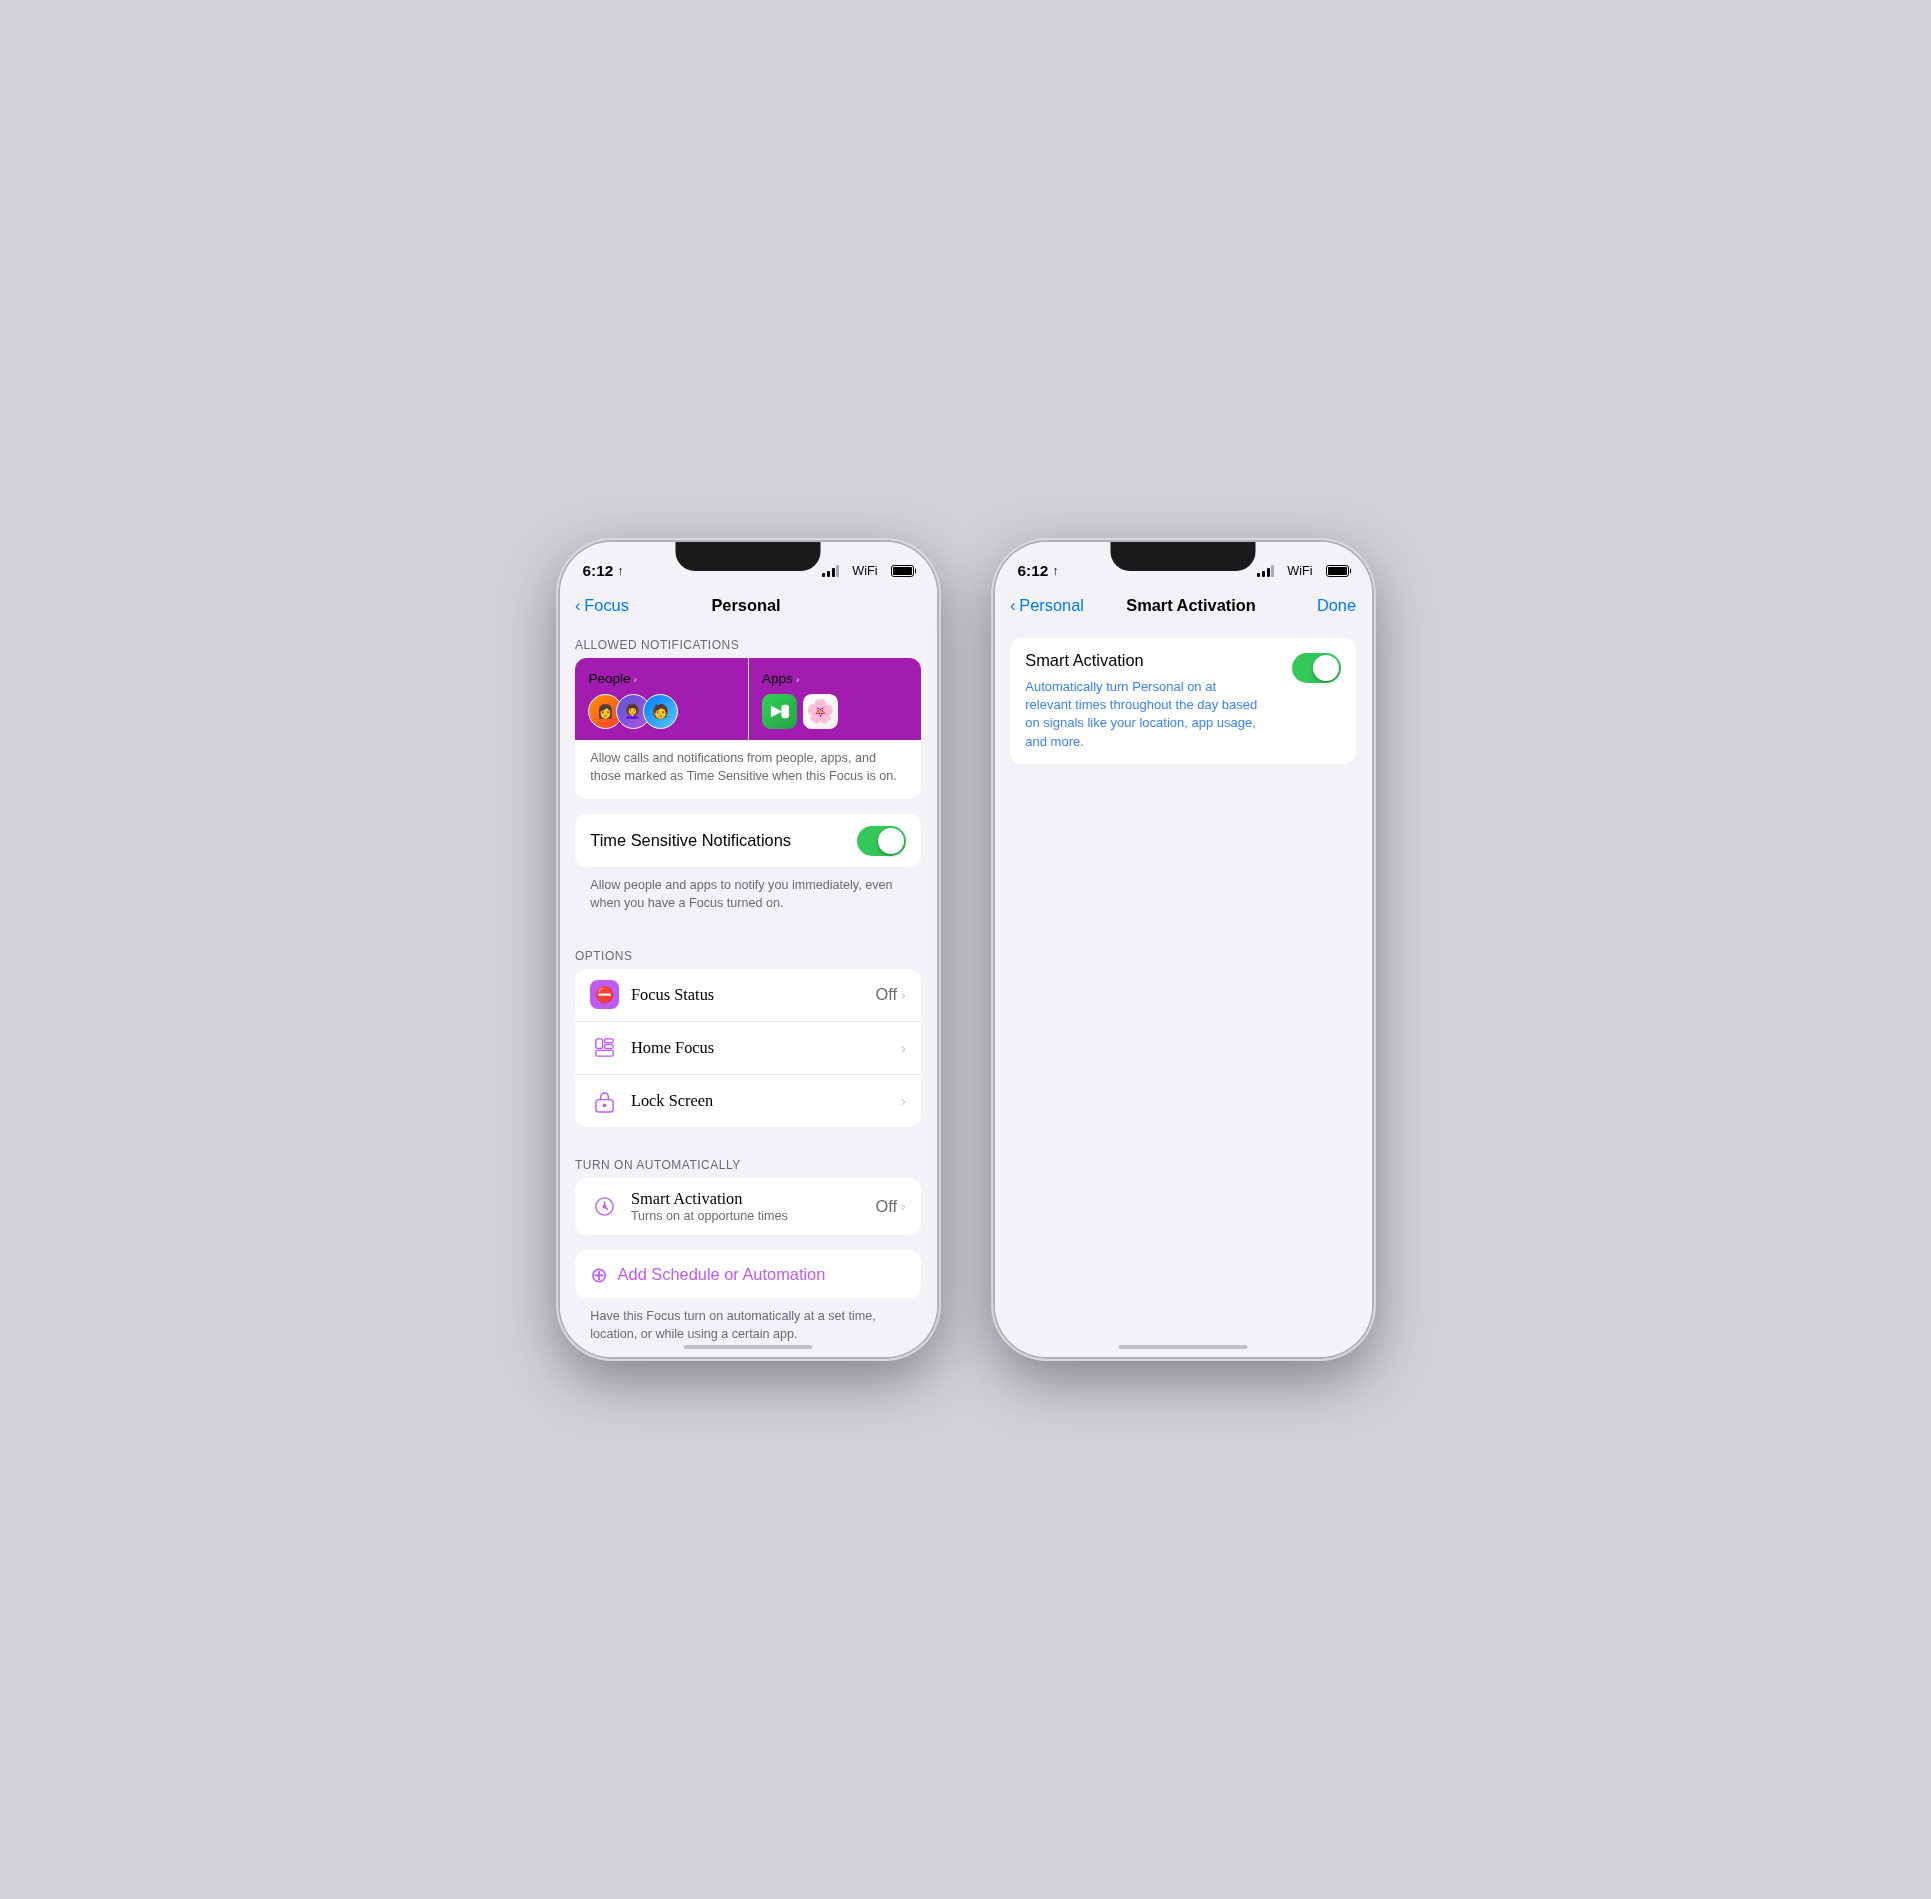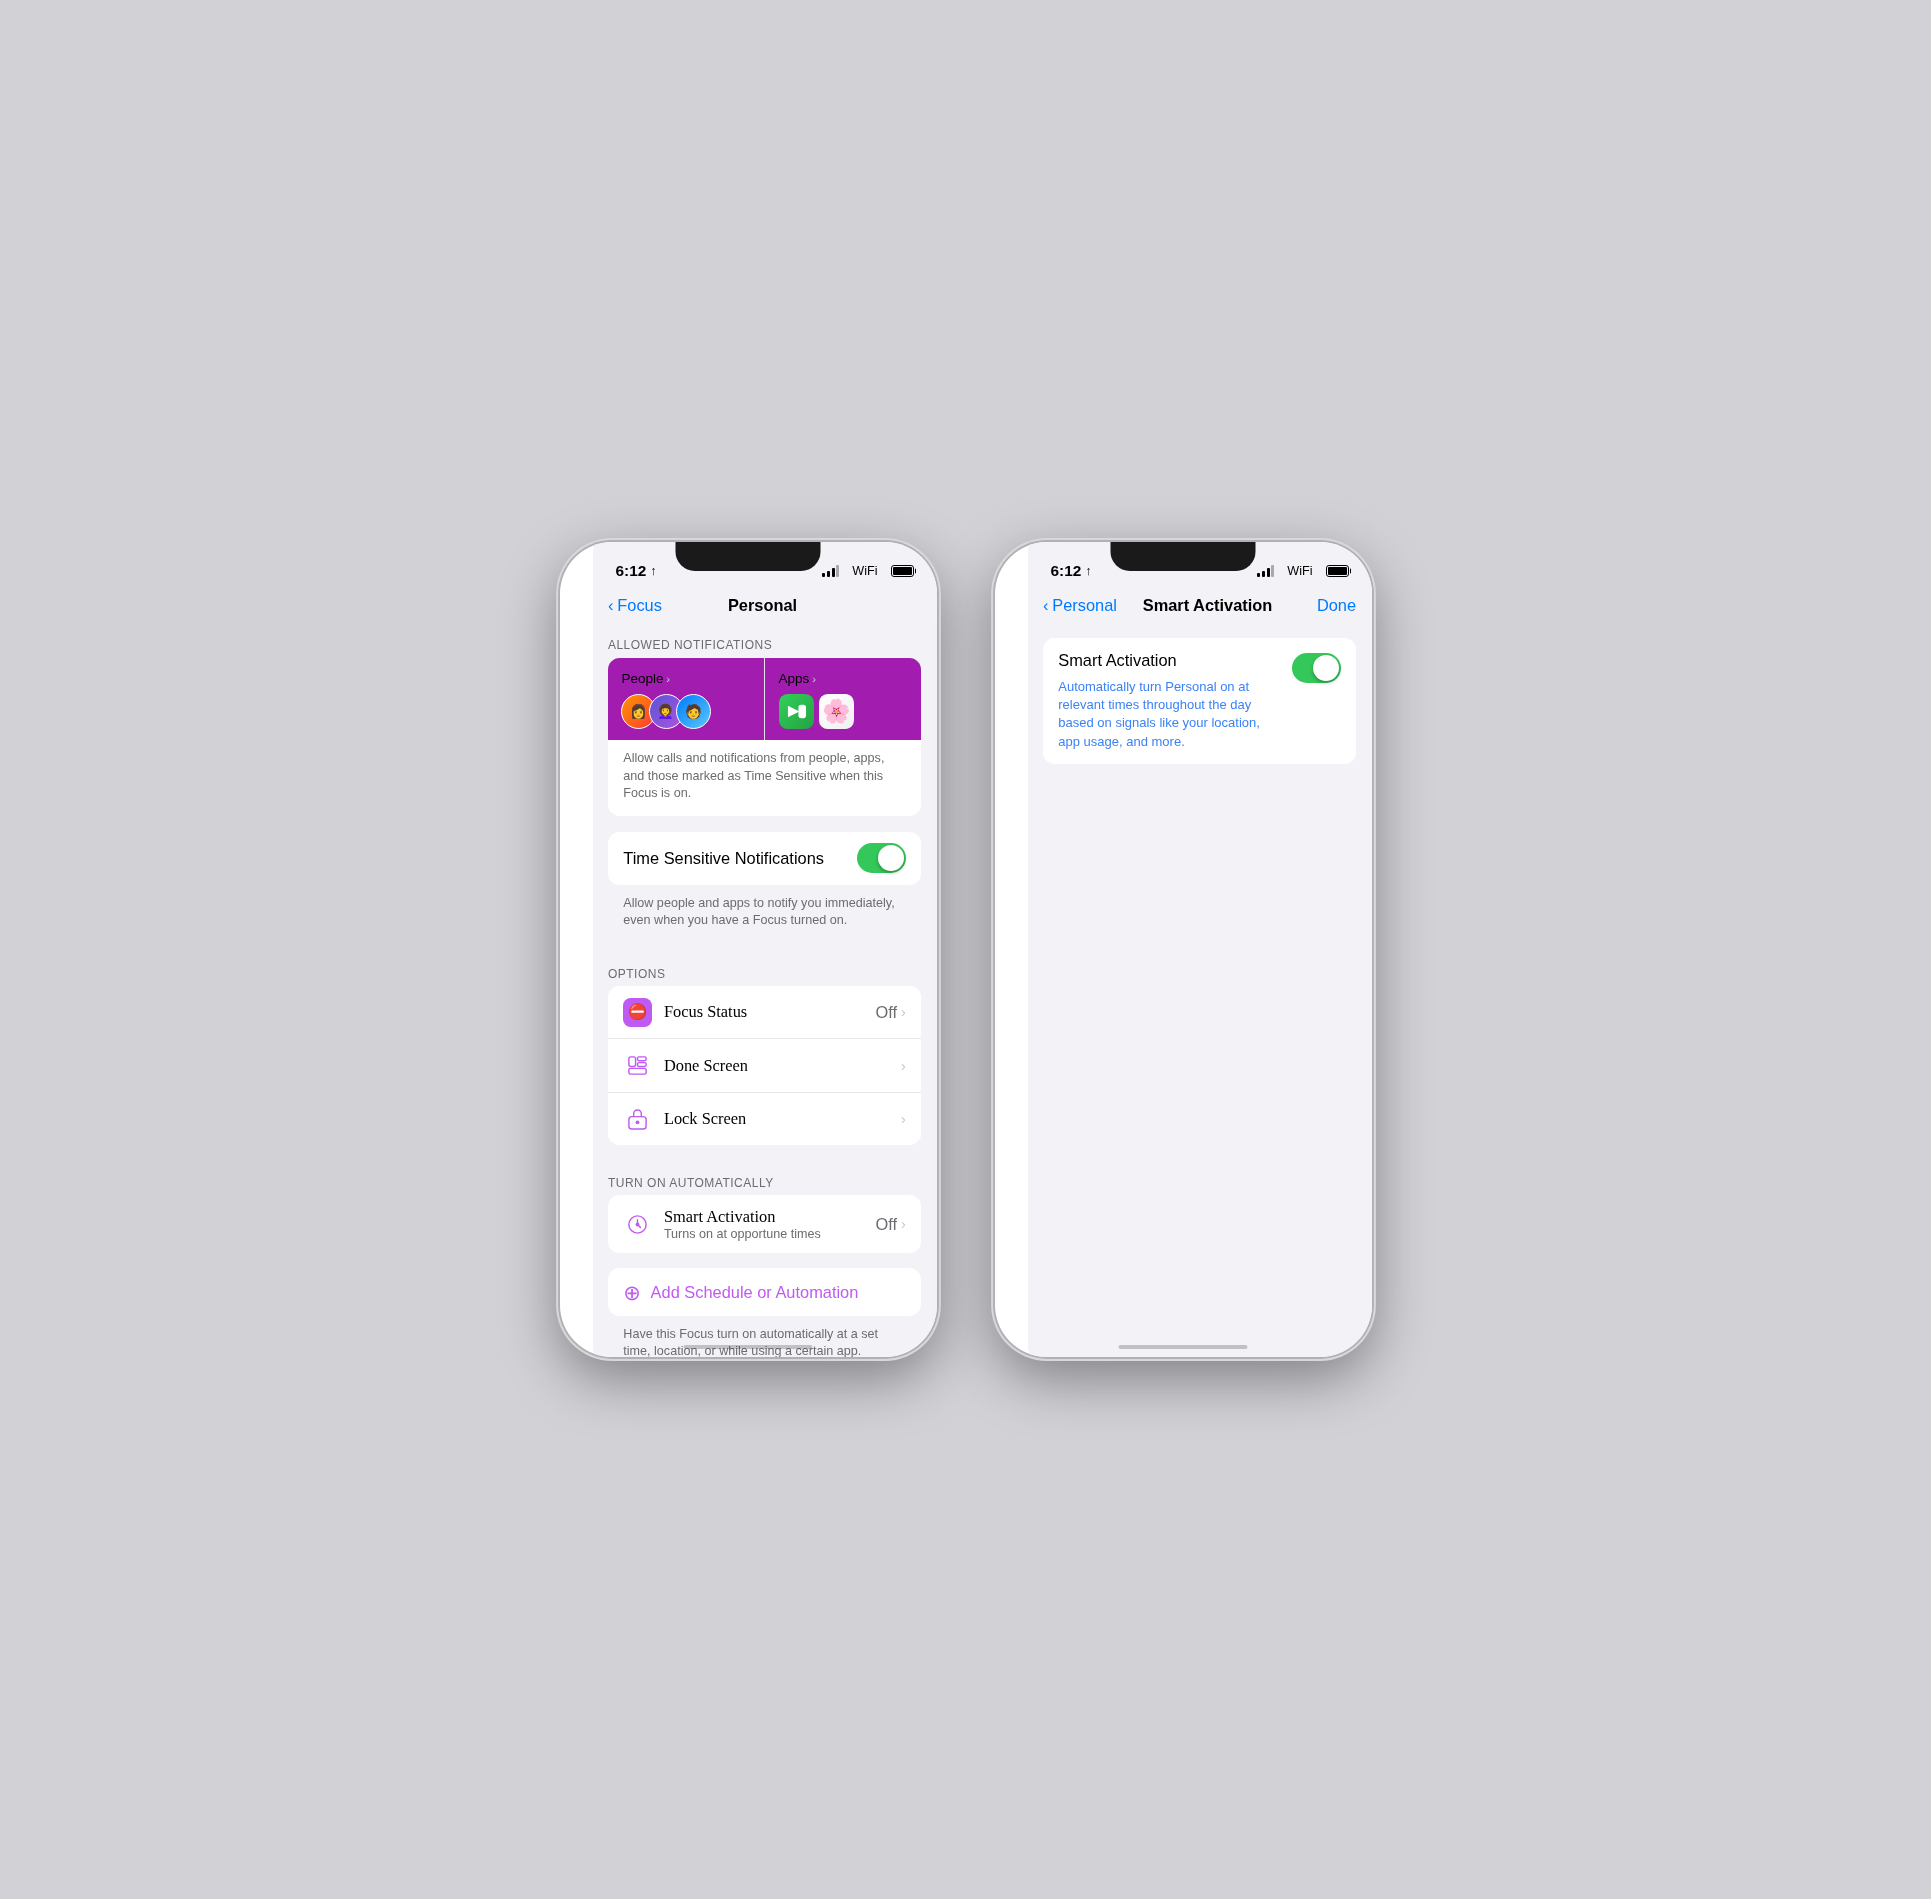--- a/index.html
+++ b/index.html
@@ -121,21 +121,20 @@
     .screen {
       position: absolute;
       top: 0;
       left: 0;
       right: 0;
       bottom: 0;
       border-radius: 8px;
       overflow-y: auto;
       overflow-x: hidden;
       background: #f2f2f7;
-      margin-left: 33px;
     }
     .screen::-webkit-scrollbar { display: none; }
 
     
     .nav-bar {
       display: flex;
       justify-content: space-between;
       align-items: center;
       padding: 7.7px 15.4px 7.7px;
       background: rgba(242,242,247,0.95);
@@ -538,21 +537,21 @@
       <div class="list-row">
         <div class="row-icon icon-purple-outline">
           <svg width="23" height="23" viewBox="0 0 24 24" fill="none">
             <rect x="3" y="3" width="7" height="10" rx="2" stroke="#bf5af2" stroke-width="1.5"></rect>
             <rect x="12" y="3" width="9" height="4" rx="1.5" stroke="#bf5af2" stroke-width="1.5"></rect>
             <rect x="12" y="9" width="9" height="4" rx="1.5" stroke="#bf5af2" stroke-width="1.5"></rect>
             <rect x="3" y="15" width="18" height="6" rx="1.5" stroke="#bf5af2" stroke-width="1.5"></rect>
           </svg>
         </div>
         <div class="row-content">
-          <div class="row-title">Done Screen</div>
+          <div class="row-title">Home Focus</div>
         </div>
         <div class="row-right">
           <span class="chevron">›</span>
         </div>
       </div>
 
       <div class="list-row">
         <div class="row-icon icon-purple-outline">
           <svg width="21" height="23" viewBox="0 0 22 24" fill="none">
             <rect x="2" y="10" width="18" height="13" rx="3" stroke="#bf5af2" stroke-width="1.5"></rect>

